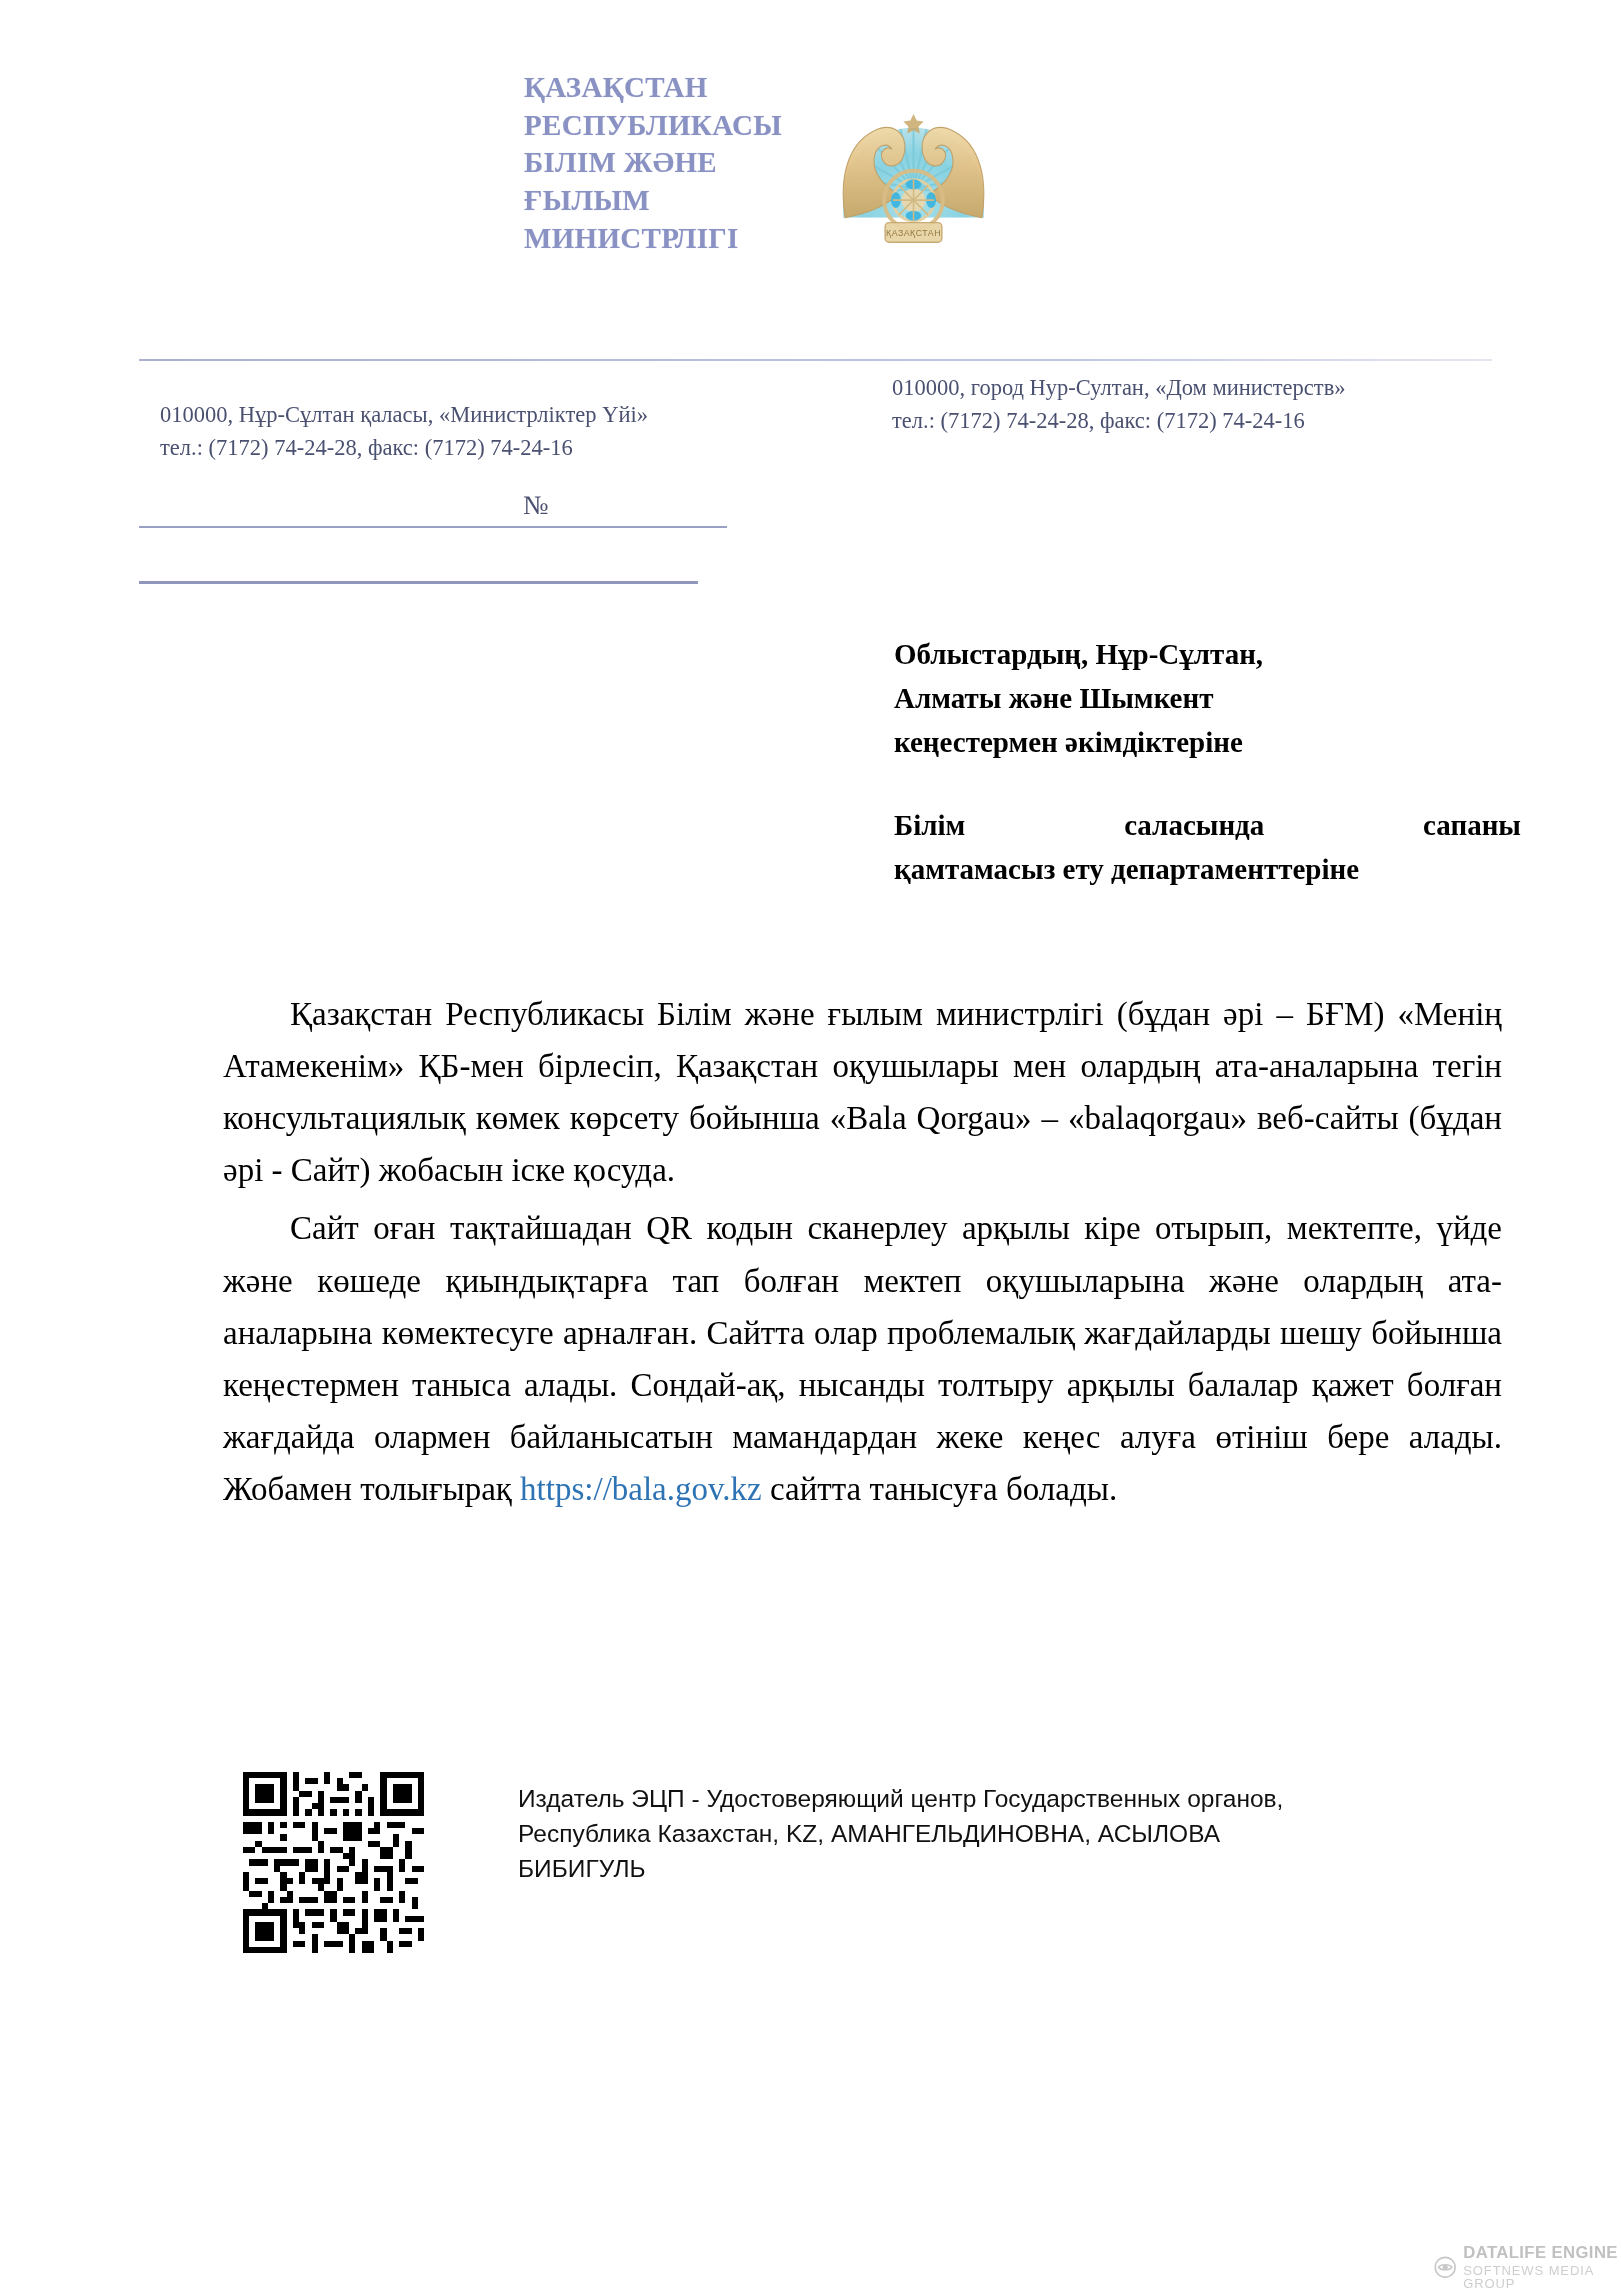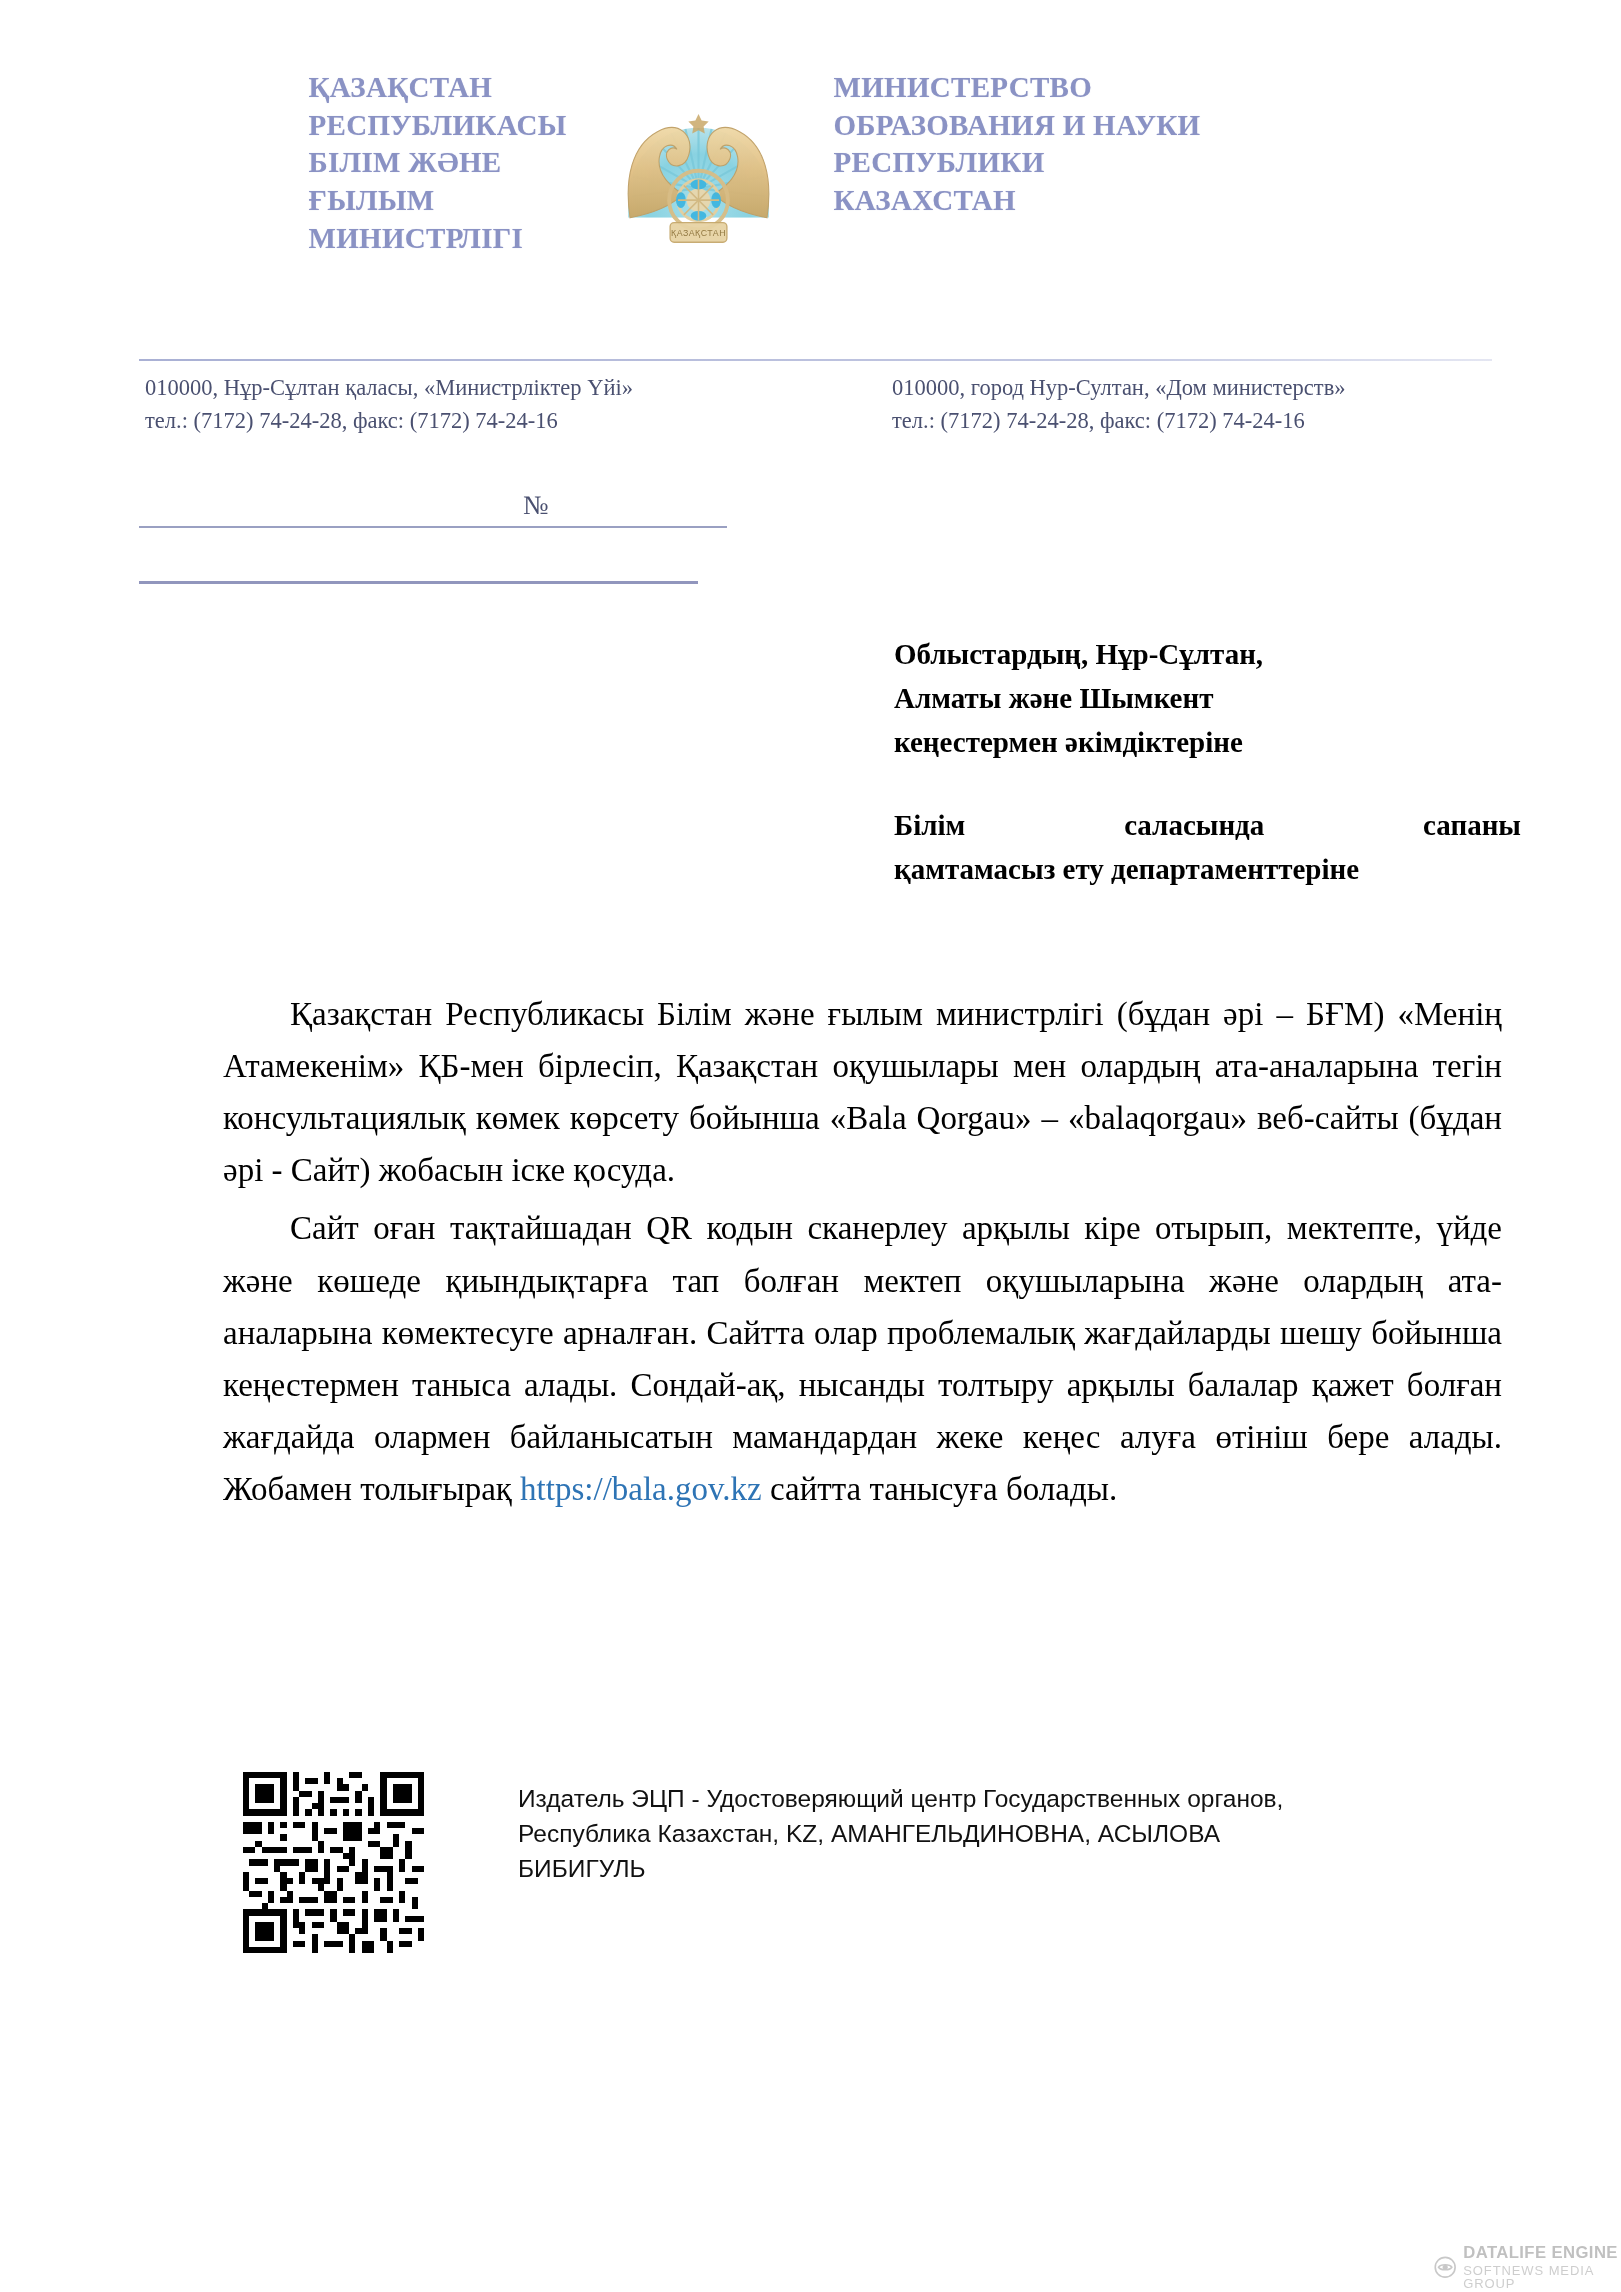--- a/index.html
+++ b/index.html
@@ -66,21 +66,21 @@
     background: linear-gradient(to right, #a9b0d4, #c3c8e2 70%, #e4e6f2);
   }
   .addr {
     position: absolute;
     top: 372px;
     font-size: 22.5px;
     line-height: 1.45;
     color: #4a5070;
     white-space: nowrap;
   }
-  .addr.kk { left: 145px; }
+  .addr.kk { left: 160px; margin-top: 27px; }
   .addr.ru { left: 892px; }
 
   
   .numsign {
     position: absolute;
     left: 523px;
     top: 490px;
     font-size: 26.5px;
     color: #4a5070;
   }
@@ -267,26 +267,20 @@
 
         <path d="M82 44 l3.2 6.6 7.2 1 -5.2 5.1 1.2 7.2 -6.4 -3.4 -6.4 3.4 1.2 -7.2 -5.2 -5.1 7.2 -1 Z" fill="#c9a868" opacity="0.85"></path>
 
         <g opacity="0.95">
           <rect x="53" y="155" width="58" height="20" rx="4" fill="#e7d3a4" stroke="#c6a86c" stroke-width="1.4"></rect>
           <text x="82" y="169" font-family="'Liberation Sans', sans-serif" font-size="9" text-anchor="middle" fill="#8e7339" letter-spacing="0.5">ҚАЗАҚСТАН</text>
         </g>
       </svg>
     </div>
 
-    <div class="lh-col ru">
-      <div>МИНИСТЕРСТВО</div>
-      <div>ОБРАЗОВАНИЯ И НАУКИ</div>
-      <div>РЕСПУБЛИКИ</div>
-      <div>КАЗАХСТАН</div>
-    </div>
   </div>
 
   <div class="rule-top"></div>
 
   <div class="addr kk">
     <div>010000, Нұр-Сұлтан қаласы, «Министрліктер Үйі»</div>
     <div>тел.: (7172) 74-24-28, факс: (7172) 74-24-16</div>
   </div>
 
   <div class="addr ru">

